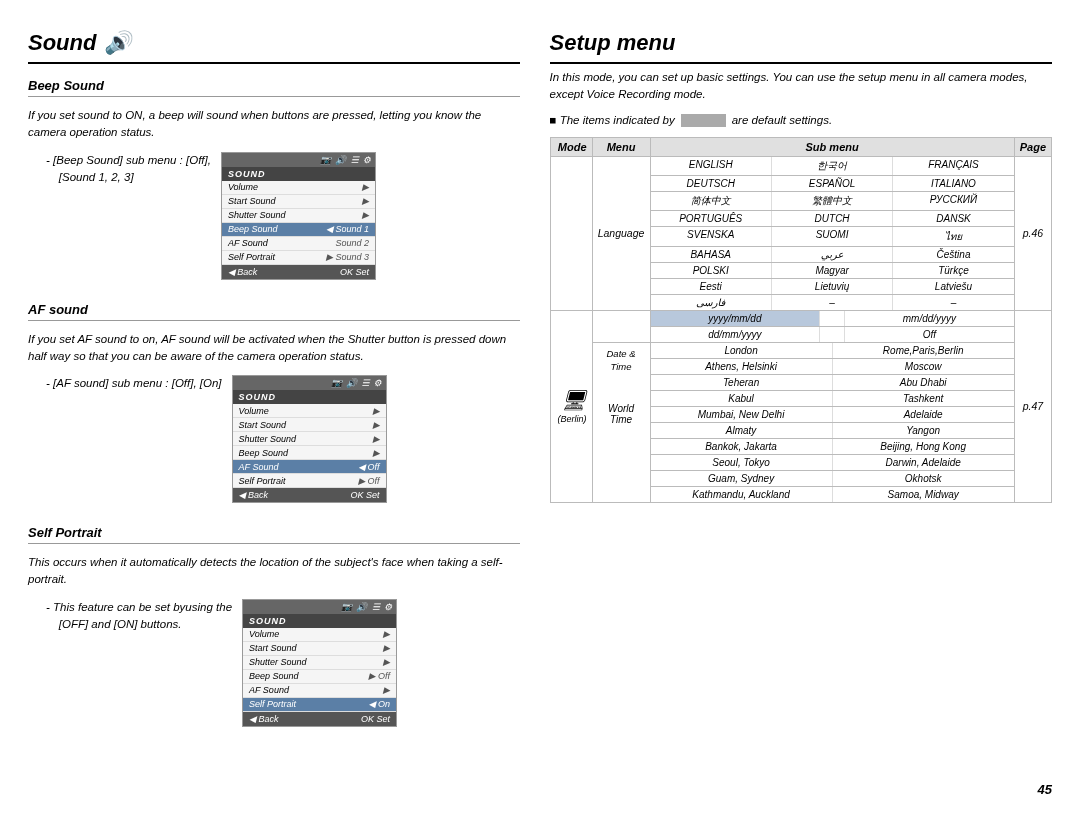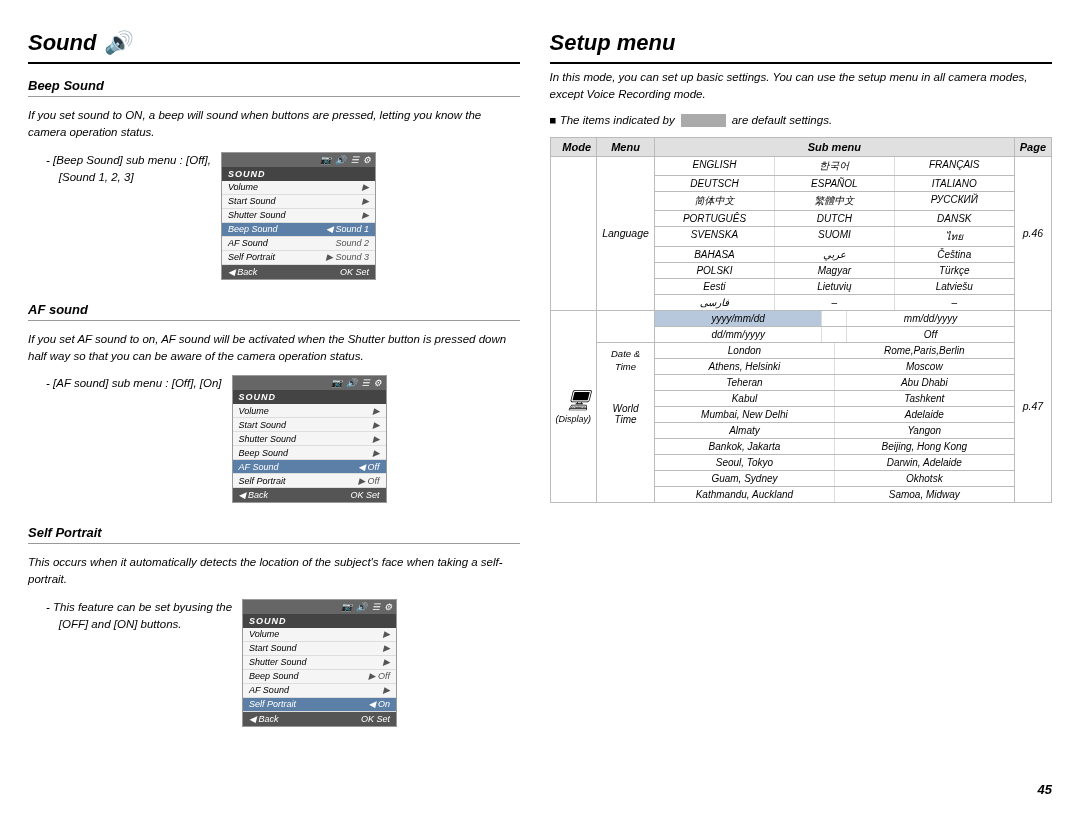--- a/index.html
+++ b/index.html
@@ -463,21 +463,21 @@
               <span class="lang-cell">فارسی</span>
               <span class="lang-cell">–</span>
               <span class="lang-cell">–</span>
             </div>
           </td>
         </tr>
 
         <tr>
           <td class="mode-cell" rowspan="14">
             <span style="font-size:20px;">🖥</span><br>
-            <span style="font-size:9px;">(Display)</span>
+            <span style="font-size:9px;">(Berlin)</span>
           </td>
           <td class="menu-cell" rowspan="2" style="font-size:10px;"></td>
           <td class="submenu-cell">
             <div class="lang-row">
               <span class="lang-cell hl">yyyy/mm/dd</span>
               <span class="lang-cell" style="flex:0.1"></span>
               <span class="lang-cell">mm/dd/yyyy</span>
             </div>
           </td>
           <td class="page-cell" rowspan="14">p.47</td>

